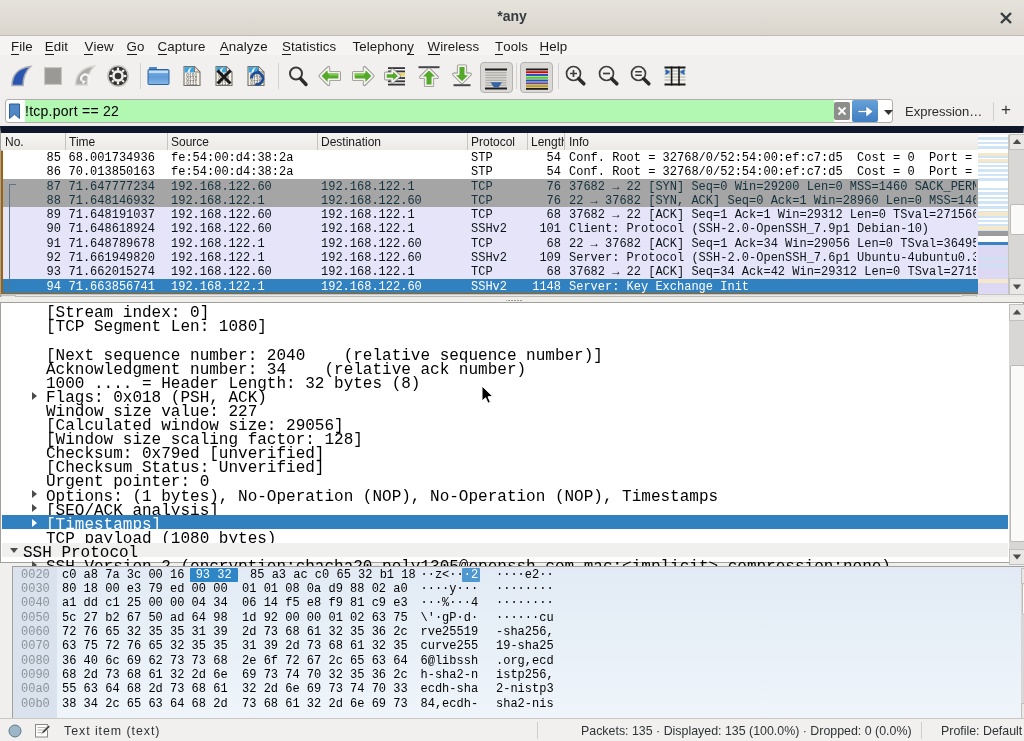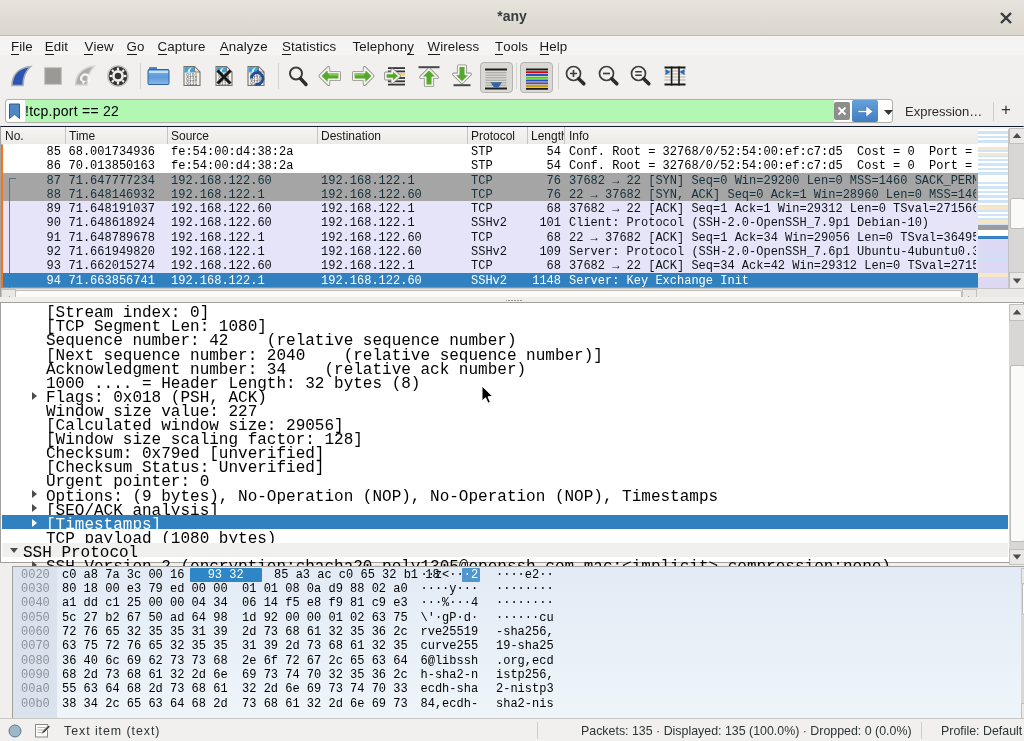--- a/index.html
+++ b/index.html
@@ -23,21 +23,21 @@
   border:1px solid #b0aeaa;border-radius:3px;}
 #fgreen{position:absolute;left:19px;top:0px;width:809px;height:22px;background:#b2f7b2;}
 #ftext{position:absolute;left:0px;top:3px;font-size:14px;letter-spacing:0.25px;color:#000;}
 #fclear{position:absolute;left:828px;top:2px;width:16px;height:18px;background:#8d8d8b;border-radius:2px;}
 #fapply{position:absolute;left:846px;top:0px;width:26px;height:22px;border-radius:2px;
   background:linear-gradient(#66a1d8,#3f7ec2);border:0;}
 #fexpr{position:absolute;left:905px;top:9px;font-size:13px;color:#2d2d2d;}
 #fsep{position:absolute;left:993px;top:7px;width:1px;height:19px;background:#d0cecb;}
 #fplus{position:absolute;left:1001px;top:5px;font-size:17px;color:#333;}
 
-#plist{left:0;top:126px;width:1024px;height:171px;background:#f97316;border-top:1px solid #0f172a;border-left:1px solid #a5a3a0;border-right:1px solid #a5a3a0;box-sizing:border-box;}
+#plist{left:0;top:126px;width:1024px;height:171px;background:#a16207;border-top:7px solid #0f172a;border-left:1px solid #a5a3a0;border-right:1px solid #a5a3a0;box-sizing:border-box;}
 #phead{position:absolute;left:0;top:0;width:1024px;height:17px;
   background:linear-gradient(#f6f5f3,#eceae7);border-bottom:1px solid #b7b5b1;}
 #phead .hc{position:absolute;top:2px;font-size:12px;color:#1a1a1a;white-space:nowrap;overflow:hidden;}
 #phead .hs{position:absolute;top:0;width:1px;height:17px;background:#c6c4c1;}
 .prow{position:absolute;left:2px;width:975px;height:14.35px;}
 .prow > span{position:absolute;top:0.8px;font-family:"Liberation Mono",monospace;font-size:12px;white-space:pre;}
 .cno{left:0;width:58px;text-align:right;}
 .ct{left:65.5px;}.cs{left:168px;}.cd{left:318px;}.cp{left:468px;}
 .cl{left:488px;width:70px;text-align:right;}
 .ci{left:566px;width:407px;overflow:hidden;}
@@ -65,21 +65,21 @@
 .trid{border-top:5px solid #4c4c4a;border-left:4px solid transparent;border-right:4px solid transparent;top:5px;}
 
 #hexpane{left:12px;top:566px;width:1024px;height:177px;box-sizing:border-box;
   background:linear-gradient(#e2ebf5,#f0f6fb);border:1px solid #a2a09c;border-bottom-color:#c0beba;}
 #hexoffcol{position:absolute;left:0;top:0;width:44px;height:152px;background:#dae3ed;}
 .hrow{position:absolute;height:14.36px;width:1000px;}
 .hrow > span{position:absolute;top:0.5px;font-family:"Liberation Mono",monospace;font-size:12px;white-space:pre;}
 .hoff{left:8px;color:#8b939b;}
 .hhex{left:49px;color:#000;}
 .hasc{color:#000;}
-.hl1{background:#2f86c6;color:#fff;border-radius:1px;margin:0 -2px;padding:0 18px;}
+.hl1{background:#2f86c6;color:#fff;border-radius:1px;margin:0 -2px;padding:0 6px;}
 .hl2{background:#4f97cf;color:#fff;border-radius:1px;margin:0 -2px;padding:0 2px;}
 
 #status{left:0;top:718px;width:1024px;height:23px;background:#f1f0ee;border-top:1px solid #c9c7c3;}
 #status .st{position:absolute;top:5px;font-size:12.4px;color:#2e3436;}
 </style></head>
 <body>
 <div class="abs" id="titlebar">
     <div class="abs" id="title">*any</div>
 <svg class="abs" style="left:999px;top:11px" width="14" height="14">
       <path d="M2,2 L12,12 M12,2 L2,12" stroke="#363c40" stroke-width="2.4"></path>
@@ -428,23 +428,20 @@
     <div style="position:absolute;left:517.1px;top:2.5px;width:1.5px;height:1.5px;background:#8f8d89;border-radius:50%"></div>
     <div style="position:absolute;left:520.0px;top:2.5px;width:1.5px;height:1.5px;background:#8f8d89;border-radius:50%"></div>
   </div>
 <div class="abs" id="details">
     <div class="drow" style="top:1.00px;">
       <span class="t">[Stream index: 0]</span>
     </div>
 <div class="drow" style="top:15.10px;">
       <span class="t">[TCP Segment Len: 1080]</span>
     </div>
-<div class="drow" style="top:29.20px;">
-      <span class="t">Sequence number: 42    (relative sequence number)</span>
-    </div>
 <div class="drow" style="top:43.30px;">
       <span class="t">[Next sequence number: 2040    (relative sequence number)]</span>
     </div>
 <div class="drow" style="top:57.40px;">
       <span class="t">Acknowledgment number: 34    (relative ack number)</span>
     </div>
 <div class="drow" style="top:71.50px;">
       <span class="t">1000 .... = Header Length: 32 bytes (8)</span>
     </div>
 <div class="drow" style="top:85.60px;">
@@ -464,21 +461,21 @@
       <span class="t">Checksum: 0x79ed [unverified]</span>
     </div>
 <div class="drow" style="top:156.10px;">
       <span class="t">[Checksum Status: Unverified]</span>
     </div>
 <div class="drow" style="top:170.20px;">
       <span class="t">Urgent pointer: 0</span>
     </div>
 <div class="drow" style="top:184.30px;">
       <div class="tri trir" style="left:30px;border-left-color:#4c4c4a"></div>
-      <span class="t">Options: (9 bytes), No-Operation (NOP), No-Operation (NOP), Timestamps</span>
+      <span class="t">Options: (1 bytes), No-Operation (NOP), No-Operation (NOP), Timestamps</span>
     </div>
 <div class="drow" style="top:198.40px;">
       <div class="tri trir" style="left:30px;border-left-color:#4c4c4a"></div>
       <span class="t">[SEQ/ACK analysis]</span>
     </div>
 <div class="drow" style="top:212.50px;background:#3181c1;color:#fff;">
       <div class="tri trir" style="left:30px;border-left-color:#fff"></div>
       <span class="t">[Timestamps]</span>
     </div>
 <div class="drow" style="top:226.60px;">

